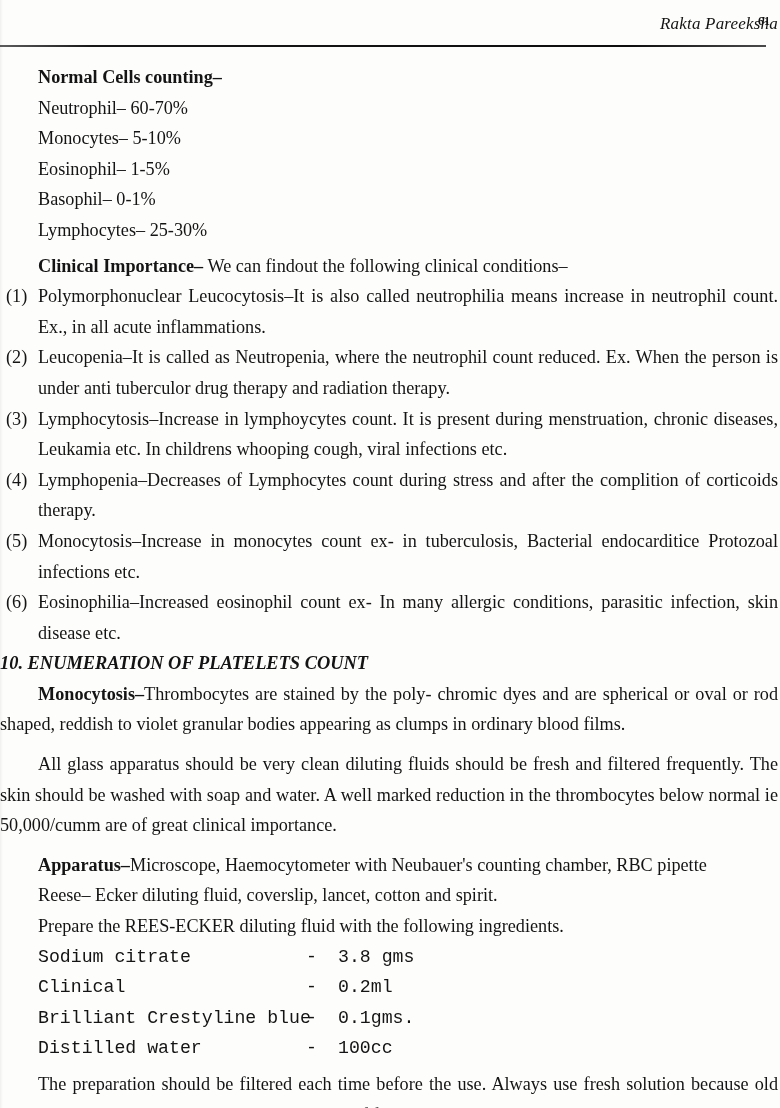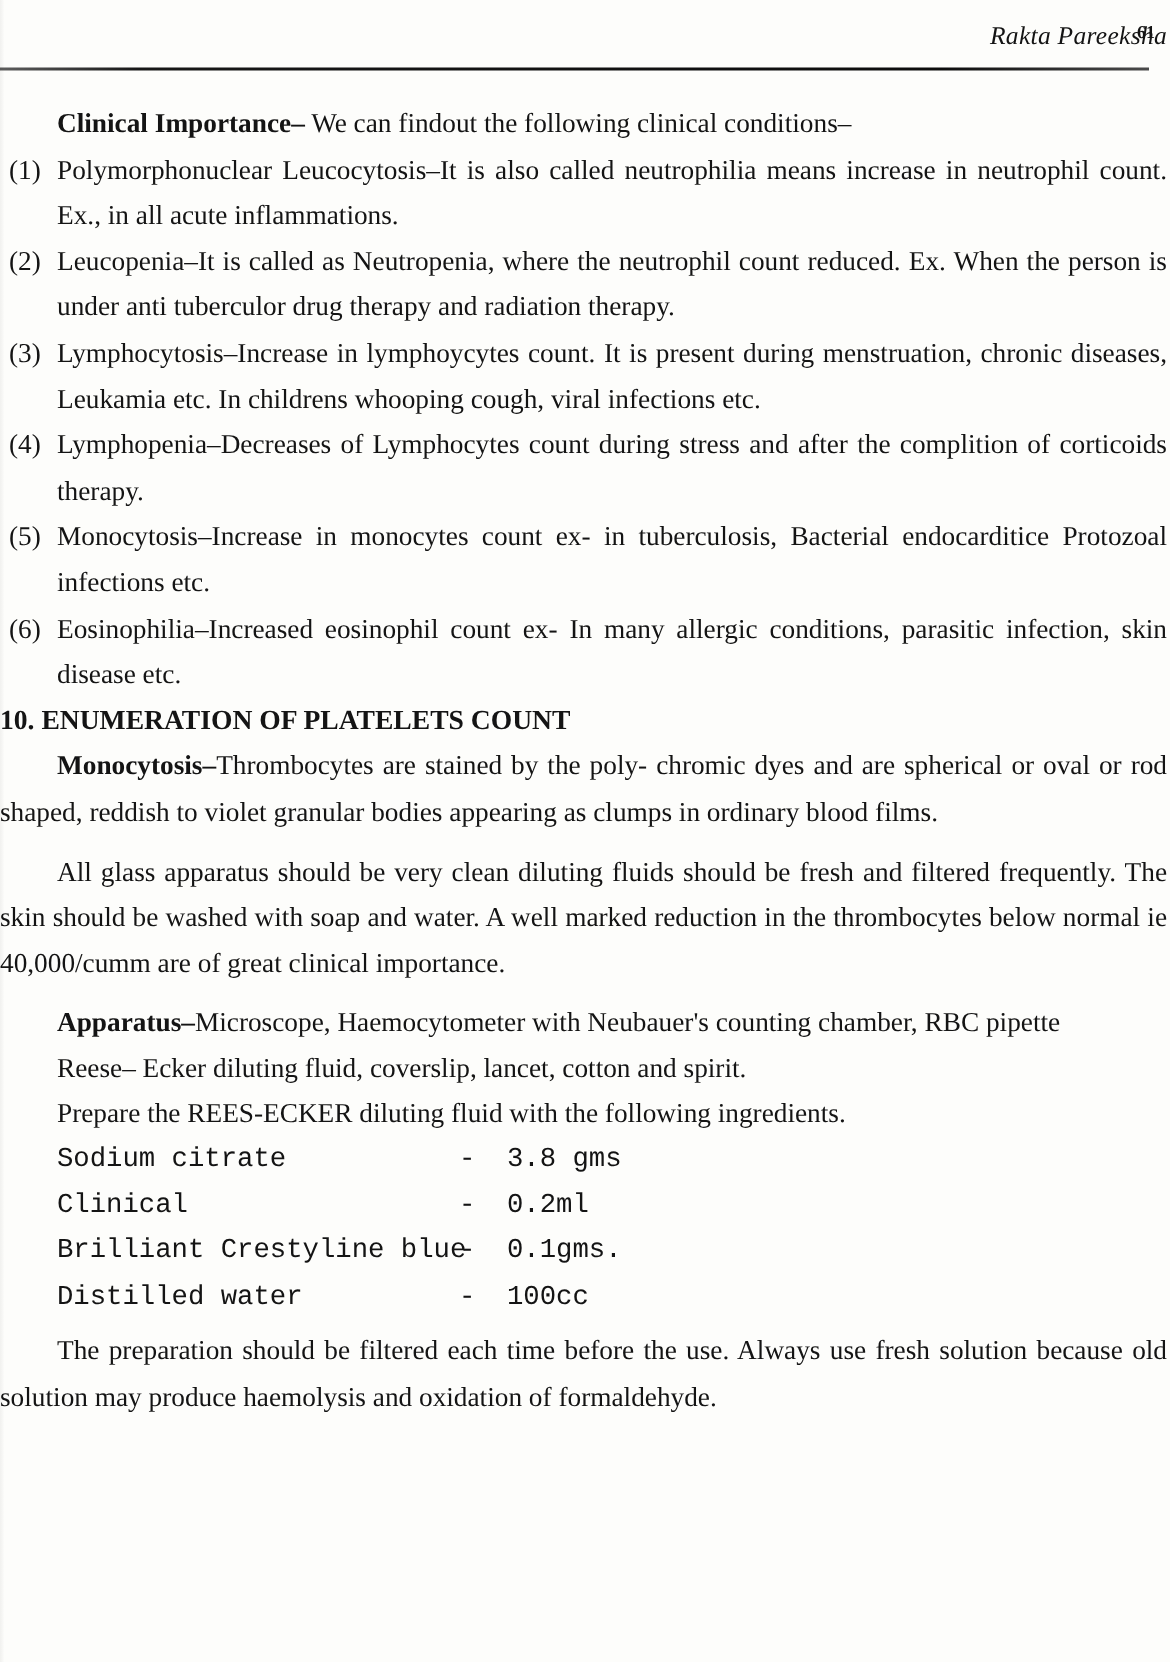--- a/index.html
+++ b/index.html
@@ -92,20 +92,21 @@
     padding-left: 0;
     padding-right: 2px;
   }
   .para.first-indent { text-indent: 38px; }
 
   
   .section-heading {
     font-weight: bold;
     font-size: 18.4px;
     padding-left: 0;
+    font-style: italic;
   }
 
   
   .num-list { margin: 0; padding: 0; list-style: none; }
   .num-item {
     position: relative;
     padding-left: 38px;
     text-align: justify;
     text-align-last: left;
     padding-right: 2px;
@@ -150,41 +151,49 @@
 <div class="page">
 
   <div class="running-head">
     <div class="head-title">Rakta Pareeksha</div>
     <div class="head-folio">61</div>
     <div class="head-rule"></div>
   </div>
 
   <div class="content">
 
+    <div class="blk">
+      <div class="heading-indent">Normal Cells counting–</div>
+      <div class="line-indent">Neutrophil– 60-70%</div>
+      <div class="line-indent">Monocytes– 5-10%</div>
+      <div class="line-indent">Eosinophil– 1-5%</div>
+      <div class="line-indent">Basophil– 0-1%</div>
+      <div class="line-indent">Lymphocytes– 25-30%</div>
+    </div>
 
     <div class="gap-sm"></div>
 
     <div class="line-indent"><b>Clinical Importance–</b><span> We can findout the following clinical conditions–</span></div>
 
     <div class="num-list">
       <div class="num-item"><span class="num-marker">(1)</span><span>Polymorphonuclear Leucocytosis–It is also called neutrophilia means increase in neutrophil count. Ex., in all acute inflammations.</span></div>
       <div class="num-item"><span class="num-marker">(2)</span><span>Leucopenia–It is called as Neutropenia, where the neutrophil count reduced. Ex. When the person is under anti tuberculor drug therapy and radiation therapy.</span></div>
       <div class="num-item"><span class="num-marker">(3)</span><span>Lymphocytosis–Increase in lymphoycytes count. It is present during menstruation, chronic diseases, Leukamia etc. In childrens whooping cough, viral infections etc.</span></div>
       <div class="num-item"><span class="num-marker">(4)</span><span>Lymphopenia–Decreases of Lymphocytes count during stress and after the complition of corticoids therapy.</span></div>
       <div class="num-item"><span class="num-marker">(5)</span><span>Monocytosis–Increase in monocytes count ex- in tuberculosis, Bacterial endocarditice Protozoal infections etc.</span></div>
       <div class="num-item"><span class="num-marker">(6)</span><span>Eosinophilia–Increased eosinophil count ex- In many allergic conditions, parasitic infection, skin disease etc.</span></div>
     </div>
 
     <div class="section-heading">10. ENUMERATION OF PLATELETS COUNT</div>
 
     <div class="para first-indent"><b>Monocytosis–</b><span>Thrombocytes are stained by the poly- chromic dyes and are spherical or oval or  rod shaped, reddish to violet granular bodies appearing as clumps in ordinary blood films.</span></div>
 
     <div class="gap-md"></div>
 
-    <div class="para first-indent">All glass apparatus should be very clean diluting fluids should be fresh and filtered frequently. The skin should be washed with soap and water. A well marked reduction in the thrombocytes below normal ie 40,000/cumm are of great clinical importance.</div>
+    <div class="para first-indent">All glass apparatus should be very clean diluting fluids should be fresh and filtered frequently. The skin should be washed with soap and water. A well marked reduction in the thrombocytes below normal ie 50,000/cumm are of great clinical importance.</div>
 
     <div class="gap-md"></div>
 
     <div class="line-indent"><b>Apparatus–</b><span>Microscope, Haemocytometer with Neubauer's counting chamber, RBC pipette</span></div>
     <div class="line-indent">Reese– Ecker diluting fluid, coverslip, lancet, cotton and spirit.</div>
     <div class="line-indent">Prepare the REES-ECKER diluting fluid with the following ingredients.</div>
 
     <div class="ingredients">
       <div class="ing-row">
         <span class="ing-name">Sodium citrate</span>

